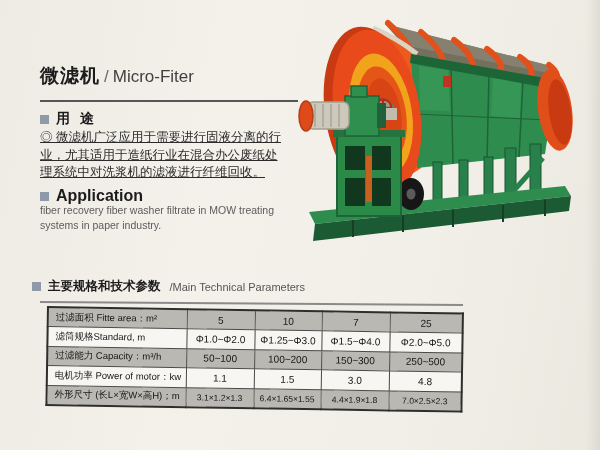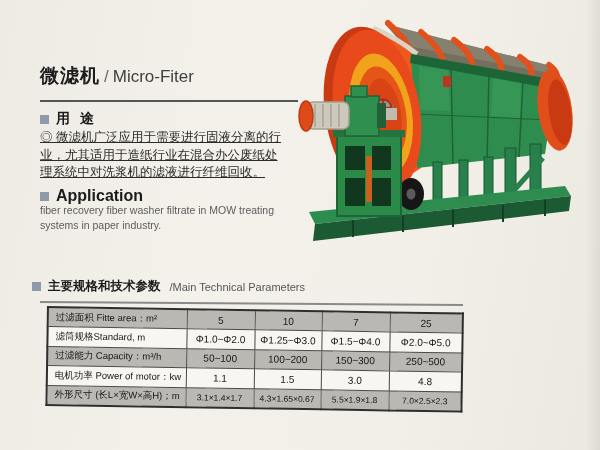--- a/index.html
+++ b/index.html
@@ -210,23 +210,23 @@
         </tr>
         <tr class="white">
           <td class="label">电机功率 Power of motor：kw</td>
           <td class="val c1">1.1</td>
           <td class="val c2">1.5</td>
           <td class="val c3">3.0</td>
           <td class="val c4">4.8</td>
         </tr>
         <tr class="gray dims">
           <td class="label">外形尺寸 (长L×宽W×高H)；m</td>
-          <td class="val c1">3.1×1.4×1.7</td>
-          <td class="val c2">4.3×1.65×0.67</td>
-          <td class="val c3">5.5×1.9×1.8</td>
+          <td class="val c1">3.1×1.2×1.3</td>
+          <td class="val c2">6.4×1.65×1.55</td>
+          <td class="val c3">4.4×1.9×1.8</td>
           <td class="val c4">7.0×2.5×2.3</td>
         </tr>
       </tbody>
     </table>
   </div>
 
   <div id="edge-shade" class="abs"></div>
 </div>
 
 </body></html>

